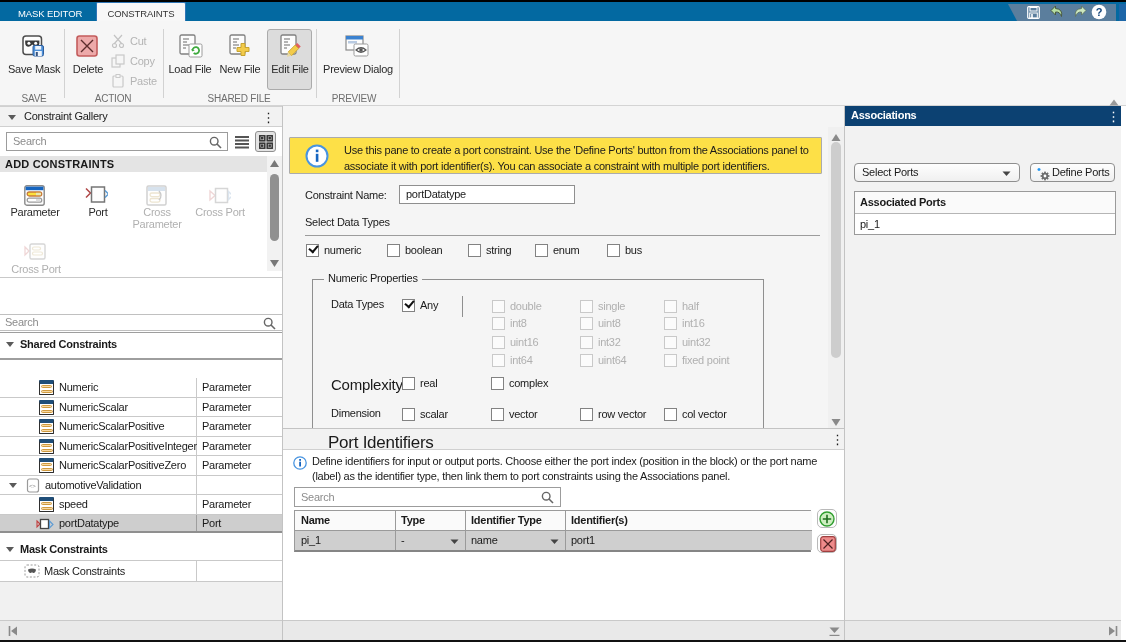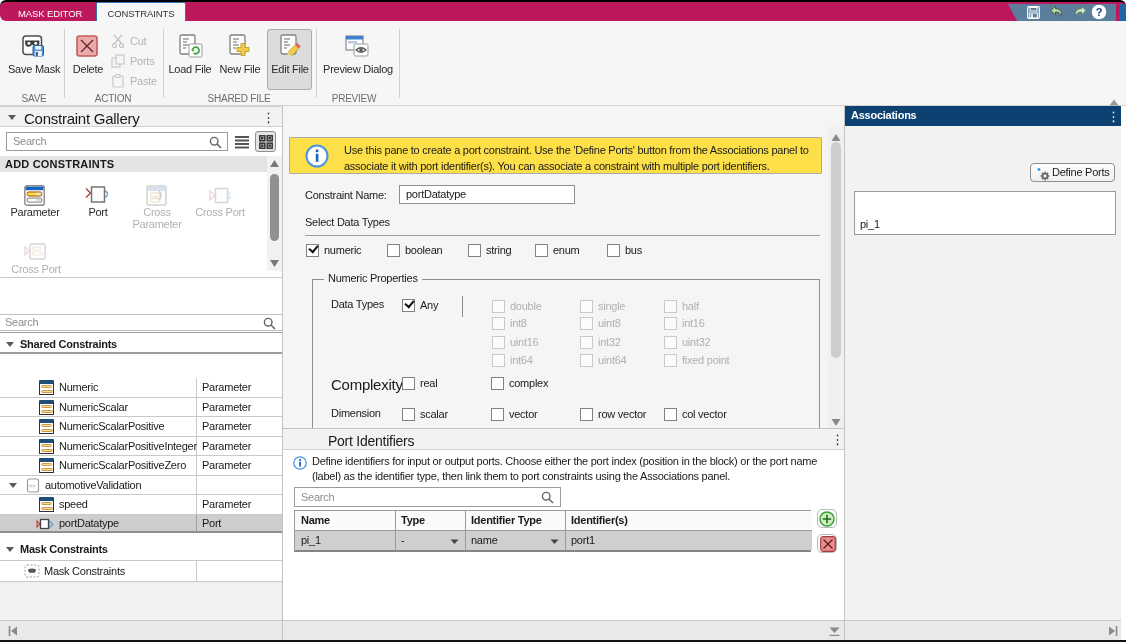--- a/index.html
+++ b/index.html
@@ -2,21 +2,21 @@
 <html><head>
 <meta charset="utf-8">
 <style>
 * { margin:0; padding:0; box-sizing:border-box; }
 html,body { width:1126px; height:642px; overflow:hidden; }
 body { font-family:"Liberation Sans", sans-serif; font-size:11px; letter-spacing:-0.25px; color:#1a1a1a; background:#fff; }
 #app { position:absolute; top:0; left:0; width:1126px; height:642px; background:#fff; }
 .abs { position:absolute; }
 
 
-#titlebar { position:absolute; top:0; left:0; width:1126px; height:21px; background:#be185d; border-top:2px solid #000;border-radius:6px; }
+#titlebar { position:absolute; top:0; left:0; width:1126px; height:21px; background:#0369a1; border-top:2px solid #000; }
 #me-label { position:absolute; left:18px; top:6px; color:#fff; font-size:9.5px; letter-spacing:-0.1px; }
 #tab-constraints { position:absolute; left:96px; top:0px; width:90px; height:25px; background:#f7f7f7; border:1px solid #2e75b6; border-bottom:none; border-radius:2px 2px 0 0; color:#333; font-size:9.5px; letter-spacing:-0.1px; text-align:center; line-height:22px; }
 #qat { position:absolute; left:1017px; top:2px; width:99px; height:17px; background:#5b7e9d; }
 #qat:before { content:""; position:absolute; left:-9px; top:0; border-right:9px solid #5b7e9d; border-bottom:17px solid transparent; width:0; height:0; }
 #winedge { position:absolute; right:0; top:2px; width:7px; height:19px; background:#1d66a8; }
 
 
 #toolbar { position:absolute; top:21px; left:0; width:1126px; height:85px; background:#f6f6f6; border-bottom:1px solid #d4d4d4; }
 .tsep { position:absolute; top:8px; width:1px; height:69px; background:#d2d2d2; }
 .glabel { position:absolute; top:72px; font-size:10px; color:#6e6e6e; text-align:center; }
@@ -114,21 +114,21 @@
     <svg class="abs" style="left:111px;top:13px;opacity:.55" width="14" height="14" viewBox="0 0 14 14">
       <path d="M3 1 L11 10 M11 1 L3 10" stroke="#9a9a9a" stroke-width="1.2" fill="none"></path>
       <circle cx="3.5" cy="11.5" r="2" fill="none" stroke="#9a9a9a" stroke-width="1.2"></circle>
       <circle cx="10.5" cy="11.5" r="2" fill="none" stroke="#9a9a9a" stroke-width="1.2"></circle>
     </svg>
     <div class="small-label" style="left:130px;top:14px">Cut</div>
     <svg class="abs" style="left:111px;top:33px" width="14" height="14" viewBox="0 0 14 14">
       <rect x="1" y="4" width="8" height="9" fill="none" stroke="#c9c9c9" stroke-width="1.2"></rect>
       <rect x="5" y="1" width="8" height="9" fill="#f6f6f6" stroke="#c9c9c9" stroke-width="1.2"></rect>
     </svg>
-    <div class="small-label" style="left:130px;top:34px">Ports</div>
+    <div class="small-label" style="left:130px;top:34px">Copy</div>
     <svg class="abs" style="left:111px;top:53px" width="14" height="14" viewBox="0 0 14 14">
       <rect x="2" y="2" width="10" height="11" rx="1" fill="none" stroke="#c9c9c9" stroke-width="1.2"></rect>
       <rect x="5" y="0.5" width="4" height="3" fill="#f6f6f6" stroke="#c9c9c9" stroke-width="1"></rect>
     </svg>
     <div class="small-label" style="left:130px;top:54px">Paste</div>
     <div class="glabel" style="left:76px;width:74px">ACTION</div>
     <div class="tsep" style="left:163px"></div>
 
     <svg class="abs" style="left:177px;top:13px" width="26" height="26" viewBox="0 0 26 26">
       <rect x="3" y="1" width="15" height="19" rx="1.5" fill="#fcfcfc" stroke="#808080" stroke-width="1.3"></rect>
@@ -170,21 +170,21 @@
     </svg>
     <div class="btn-label" style="left:322px;top:42px;width:72px">Preview Dialog</div>
     <div class="glabel" style="left:318px;width:72px">PREVIEW</div>
     <div class="tsep" style="left:399px"></div>
   </div>
 
   <div id="leftpanel">
 
     <div class="abs panelhead" style="left:0;top:0;width:282px;height:21px;border-top:1px solid #d0d0d0">
       <span class="tri-down" style="position:absolute;left:8px;top:8px"></span>
-      <span style="position:absolute;left:24px;top:3px;font-size:15px">Constraint Gallery</span>
+      <span style="position:absolute;left:24px;top:3px;font-size:11px">Constraint Gallery</span>
       <span class="dots" style="position:absolute;left:262px;top:3px"></span>
     </div>
 
     <div class="search" style="left:6px;top:26px;width:222px;height:19px;line-height:17px;padding-left:6px">Search
       <svg style="position:absolute;right:5px;top:3px" width="13" height="13" viewBox="0 0 13 13">
           <circle cx="5.2" cy="5.2" r="3.8" fill="none" stroke="#666" stroke-width="1.4"></circle>
           <path d="M8 8 L12 12" stroke="#666" stroke-width="1.6"></path>
         </svg>
     </div>
     <svg class="abs" style="left:234px;top:29px" width="16" height="14" viewBox="0 0 16 14">
@@ -255,21 +255,21 @@
     <div class="abs" style="left:0;top:171px;width:282px;height:1px;background:#c9c9c9"></div>
 
     <div class="search" style="left:0;top:208px;width:282px;height:17px;line-height:15px;padding-left:5px;border-left:none;border-right:none;border-color:#c0c0c0">Search
       <svg style="position:absolute;right:6px;top:2px" width="13" height="13" viewBox="0 0 13 13">
           <circle cx="5.2" cy="5.2" r="3.8" fill="none" stroke="#666" stroke-width="1.4"></circle>
           <path d="M8 8 L12 12" stroke="#666" stroke-width="1.6"></path>
         </svg>
     </div>
     <div id="tree" class="abs" style="left:0;top:226px;width:282px;height:310px">
 
-      <div class="trow tsec" style="top:0px;height:22px;border-bottom:2px solid #9e9e9e">
+      <div class="trow tsec" style="top:0px;height:28px;border-bottom:2px solid #9e9e9e">
           <span class="tri-down" style="position:absolute;left:6px;top:9px"></span>
           <b style="position:absolute;left:20px;top:5px;font-size:11px">Shared Constraints</b>
         </div>
       <div class="trow" style="top:46px;height:20px">
           <i class="cicon" style="left:39px;top:2px"></i>
           <span style="position:absolute;left:59px;top:3px">Numeric</span>
           <span class="c2">Parameter</span>
         </div>
       <div class="trow" style="top:66px;height:19px">
           <i class="cicon" style="left:39px;top:2px"></i>
@@ -353,21 +353,21 @@
       <div class="abs" style="left:116px;top:58px;width:176px;height:19px;background:#fff;border:1px solid #8f8f8f;font-size:11px;line-height:17px;padding-left:6px">portDatatype</div>
       <div class="abs" style="left:22px;top:89px;font-size:11px">Select Data Types</div>
       <div class="abs" style="left:22px;top:108px;width:515px;height:1px;background:#9c9c9c"></div>
 
       <div class="cbrow" style="left:23px;top:117px"><span class="cb chk"></span><span class="lbl">numeric</span></div>
       <div class="cbrow" style="left:104px;top:117px"><span class="cb"></span><span class="lbl">boolean</span></div>
       <div class="cbrow" style="left:185px;top:117px"><span class="cb"></span><span class="lbl">string</span></div>
       <div class="cbrow" style="left:252px;top:117px"><span class="cb"></span><span class="lbl">enum</span></div>
       <div class="cbrow" style="left:324px;top:117px"><span class="cb"></span><span class="lbl">bus</span></div>
 
-      <div class="abs" style="left:29px;top:152px;width:508px;height:151px;border:1px solid #8f8f8f;border-bottom:none">
+      <div class="abs" style="left:29px;top:152px;width:452px;height:151px;border:1px solid #8f8f8f;border-bottom:none">
         <div class="abs" style="left:11px;top:-8px;background:#f5f5f5;padding:0 4px;font-size:11px">Numeric Properties</div>
         <div class="abs" style="left:18px;top:18px;font-size:11px">Data Types</div>
         <div class="cbrow" style="left:89px;top:19px"><span class="cb chk"></span><span class="lbl">Any</span></div>
         <div class="abs" style="left:149px;top:16px;width:1px;height:21px;background:#8f8f8f"></div>
         <div class="cbrow dis1" style="left:179px;top:20px"><span class="cb dis"></span><span class="lbl dis-lbl">double</span></div>
         <div class="cbrow dis1" style="left:267px;top:20px"><span class="cb dis"></span><span class="lbl dis-lbl">single</span></div>
         <div class="cbrow dis1" style="left:351px;top:20px"><span class="cb dis"></span><span class="lbl dis-lbl">half</span></div>
         <div class="cbrow dis1" style="left:179px;top:37px"><span class="cb dis"></span><span class="lbl dis-lbl">int8</span></div>
         <div class="cbrow dis1" style="left:267px;top:37px"><span class="cb dis"></span><span class="lbl dis-lbl">uint8</span></div>
         <div class="cbrow dis1" style="left:351px;top:37px"><span class="cb dis"></span><span class="lbl dis-lbl">int16</span></div>
@@ -393,21 +393,21 @@
           </svg>
         <div style="position:absolute;left:3px;top:15px;width:10px;height:216px;background:#cdcdcd;border-radius:5px"></div>
         <svg style="position:absolute;left:3px;top:291px" width="10" height="9" viewBox="0 0 10 9">
             <path d="M5 8 L9.5 1 H0.5z" fill="#8a8a8a"></path>
           </svg>
       </div>
     </div>
 
     <div class="abs" style="left:0;top:323px;width:561px;height:191px;background:#fff">
       <div class="abs panelhead" style="left:0;top:0;width:561px;height:21px">
-        <span style="position:absolute;left:45px;top:4px;font-size:14px">Port Identifiers</span>
+        <span style="position:absolute;left:45px;top:4px;font-size:17px">Port Identifiers</span>
         <span class="dots" style="position:absolute;left:548px;top:3px"></span>
       </div>
       <svg style="position:absolute;left:10px;top:27px" width="14" height="14" viewBox="0 0 14 14">
           <circle cx="7" cy="7" r="6.2" fill="#fff" stroke="#4894e0" stroke-width="1.3"></circle>
           <rect x="6.2" y="5.7" width="1.8" height="4.8" fill="#1565c0"></rect>
           <rect x="6.2" y="3" width="1.8" height="1.8" fill="#1565c0"></rect>
         </svg>
       <div class="abs" style="left:29px;top:25px;width:528px;font-size:11px;line-height:15px;color:#1a1a1a">Define identifiers for input or output ports. Choose either the port index (position in the block) or the port name (label) as the identifier type, then link them to port constraints using the Associations panel.</div>
       <div class="search" style="left:11px;top:58px;width:267px;height:20px;line-height:18px;padding-left:6px">Search
         <svg style="position:absolute;right:6px;top:3px" width="13" height="13" viewBox="0 0 13 13">
@@ -465,39 +465,48 @@
   <svg class="abs" style="left:1109px;top:99px" width="10" height="7" viewBox="0 0 10 7">
       <path d="M5 0.5 L9.5 6.5 H0.5z" fill="#9a9a9a"></path>
     </svg>
 
   <div id="rightpanel">
     <div class="abs" style="left:0;top:0;width:276px;height:20px;background:#0c4172;color:#fff">
       <b style="position:absolute;left:6px;top:3px;font-size:11px">Associations</b>
       <span class="dots" style="position:absolute;left:262px;top:3px;color:#fff"></span>
     </div>
 
+    <div class="abs" style="left:9px;top:57px;width:166px;height:19px;background:linear-gradient(#fefefe,#f0f0f0);border:1px solid #8f8f8f;border-radius:4px">
+      <span style="position:absolute;left:7px;top:2px;font-size:11px">Select Ports</span>
+      <svg style="position:absolute;right:8px;top:7px" width="9" height="6" viewBox="0 0 9 6">
+          <path d="M0.5 0.5 L4.5 5 L8.5 0.5z" fill="#444"></path>
+        </svg>
+    </div>
 
     <div class="abs" style="left:185px;top:57px;width:85px;height:19px;background:linear-gradient(#fefefe,#f0f0f0);border:1px solid #8f8f8f;border-radius:4px">
       <svg style="position:absolute;left:5px;top:3px" width="15" height="15" viewBox="0 0 15 15">
         <path d="M1.5 2.5 h3 M3 1 v3" stroke="#2196f3" stroke-width="1.4"></path>
         <g fill="#6e6e6e">
             <circle cx="9" cy="9" r="3.2"></circle>
             <rect x="8.1" y="4.6" width="1.8" height="8.8"></rect>
             <rect x="4.6" y="8.1" width="8.8" height="1.8"></rect>
             <g transform="rotate(45 9 9)">
               <rect x="8.1" y="4.6" width="1.8" height="8.8"></rect>
               <rect x="4.6" y="8.1" width="8.8" height="1.8"></rect>
             </g>
           </g>
         <circle cx="9" cy="9" r="1.4" fill="#fff"></circle>
       </svg>
       <span style="position:absolute;left:21px;top:2px;font-size:11px">Define Ports</span>
     </div>
 
     <div class="abs" style="left:9px;top:85px;width:262px;height:44px;border:1px solid #9a9a9a;background:#fff">
+      <div class="abs" style="left:0;top:0;width:260px;height:22px;background:#fafafa;border-bottom:1px solid #b5b5b5">
+        <b style="position:absolute;left:5px;top:4px;font-size:11px">Associated Ports</b>
+      </div>
       <span style="position:absolute;left:5px;top:26px;font-size:11px">pi_1</span>
     </div>
 
     <div class="abs" style="left:0;top:514px;width:276px;height:20px;background:#e9e9e9;border-top:1px solid #c9c9c9">
       <svg style="position:absolute;left:263px;top:5px" width="10" height="10" viewBox="0 0 10 10">
           <path d="M8.5 0 v10" stroke="#8a8a8a" stroke-width="1.6"></path>
           <path d="M1 0.5 v9 l6-4.5z" fill="#8a8a8a"></path>
         </svg>
     </div>
   </div>

